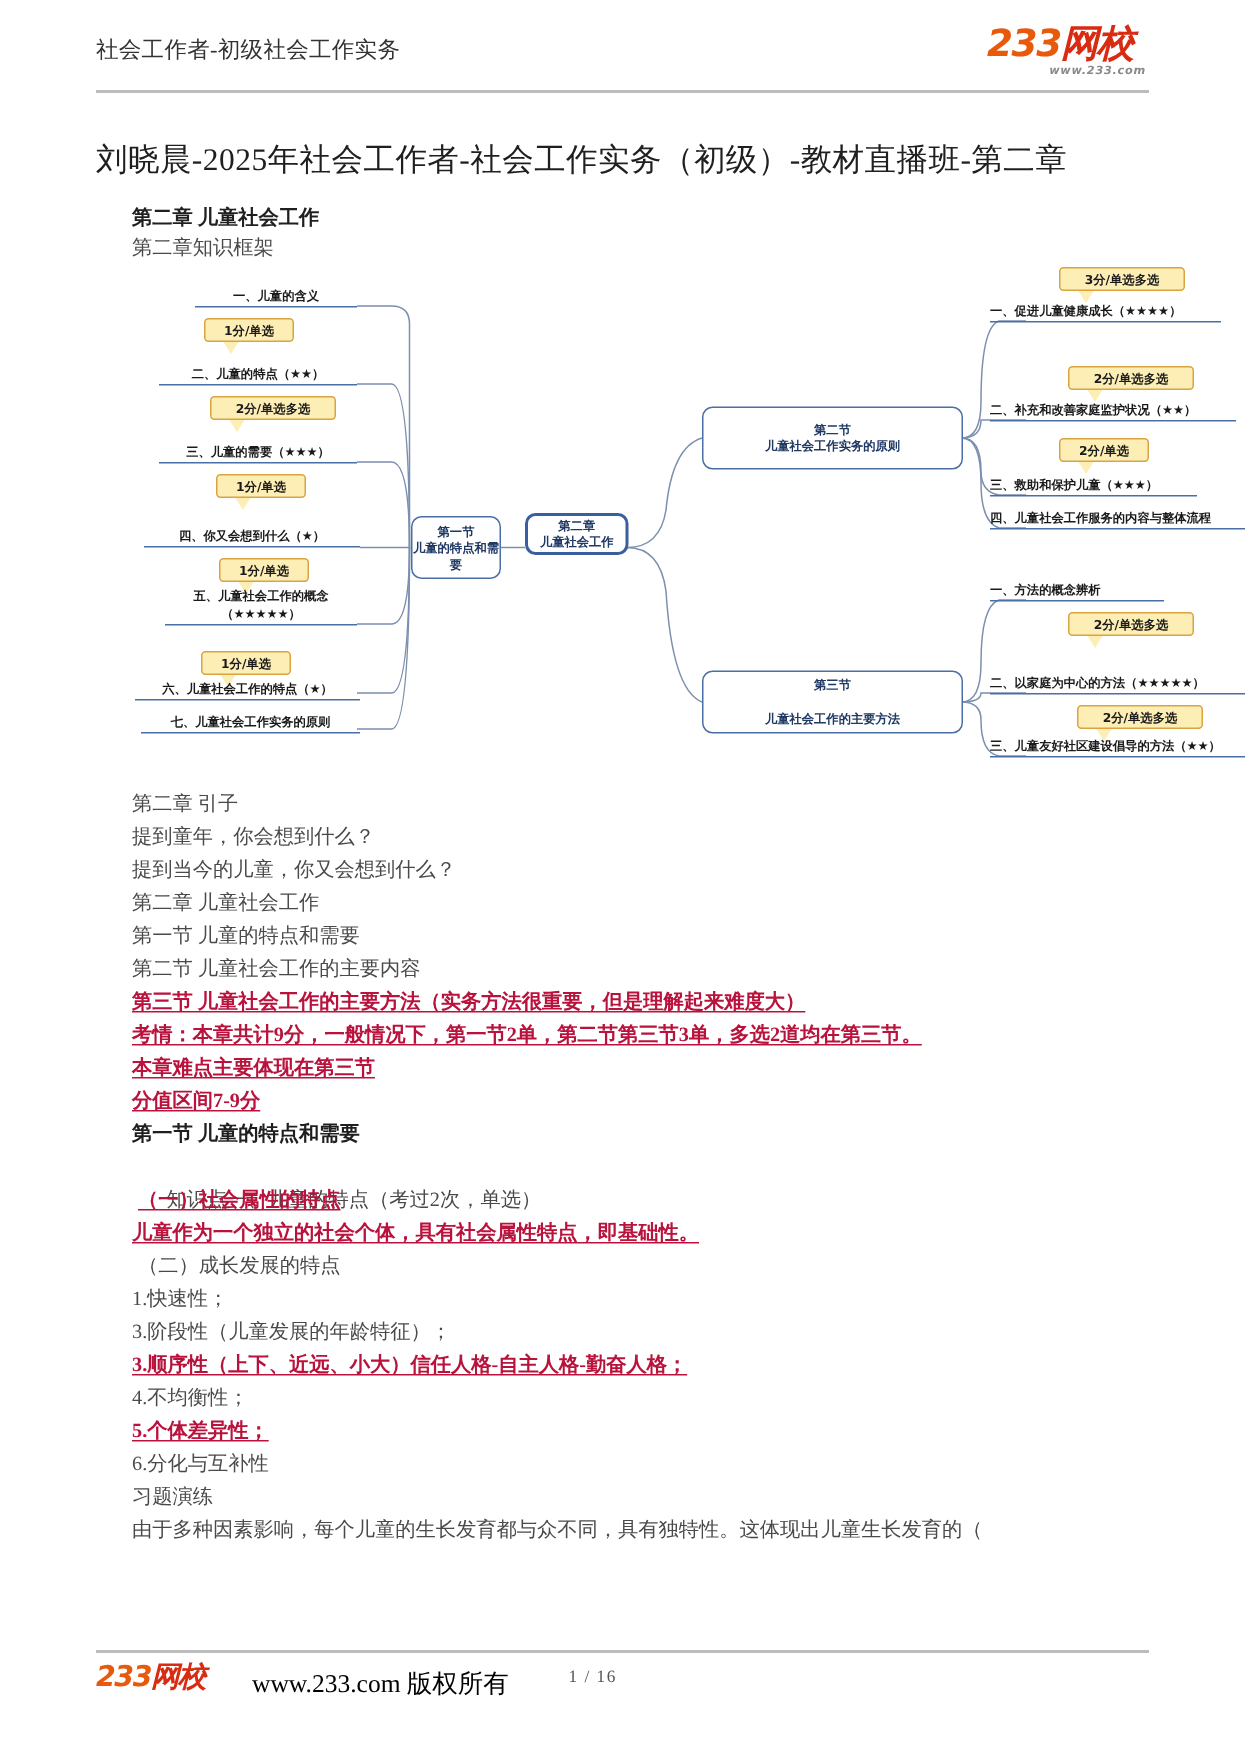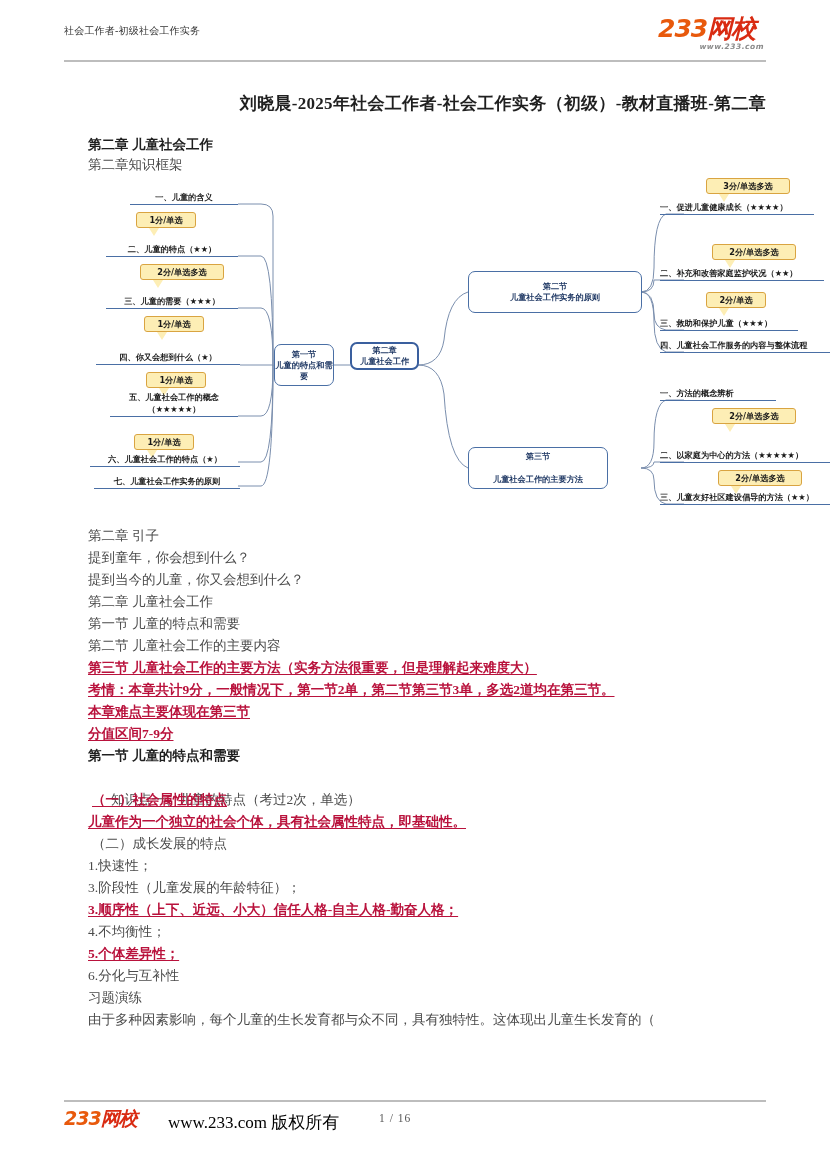--- a/index.html
+++ b/index.html
@@ -5,34 +5,34 @@
   html,body{margin:0;padding:0;background:#ffffff;}
   body{
     width:830px;height:1175px;position:relative;overflow:hidden;
     font-family:"Liberation Serif","DejaVu Serif",serif;
     color:#3c3c3c;
   }
   .page{position:absolute;left:0;top:0;width:830px;height:1175px;}
 
   
   .hdr{position:absolute;left:64px;top:22px;width:702px;height:42px;}
-  .hdr-title{position:absolute;left:0;top:2px;font-size:10px;color:#333;letter-spacing:.2px;
+  .hdr-title{position:absolute;left:0;top:2px;font-size:15px;color:#333;letter-spacing:.2px;
     font-family:"Liberation Serif","DejaVu Serif",serif;}
   .hdr-rule{position:absolute;left:0;top:38px;width:702px;height:2px;background:#bdbdbd;}
   .logo{position:absolute;right:0;top:-6px;width:108px;height:40px;}
   .logo-main{font-family:"DejaVu Sans",sans-serif;font-weight:700;font-style:italic;
     font-size:25px;line-height:25px;letter-spacing:-1px;white-space:nowrap;}
   .lg-o{color:#e8590c;}
   .lg-r{color:#d92b12;}
   .logo-sub{font-family:"DejaVu Sans",sans-serif;font-style:italic;font-weight:700;
     font-size:7.5px;color:#8a8a8a;letter-spacing:.5px;margin-top:1px;text-align:right;padding-right:2px;}
 
   
-  .doc-title{position:absolute;left:64px;top:92px;width:702px;text-align:right;
-    font-size:17px;font-weight:700;color:#1f1f1f;letter-spacing:.3px;}
+  .doc-title{position:absolute;left:64px;top:92px;width:702px;text-align:left;
+    font-size:21px;font-weight:400;color:#1f1f1f;letter-spacing:.3px;}
 
   
   .txt{position:absolute;left:88px;font-size:13.5px;line-height:17px;white-space:nowrap;}
   .b{font-weight:700;color:#1f1f1f;}
   .g{color:#4a4a4a;text-align:right;}
   .red{color:#b9123c;font-weight:700;text-decoration:underline;text-underline-offset:2px;}
 
   
   .map{position:absolute;left:88px;top:180px;width:700px;height:340px;}
   .map svg{position:absolute;left:0;top:0;}
@@ -164,21 +164,21 @@
     <div class="node center" style="left:262px;top:162px;width:69px;height:28px;">
       <div>第二章</div>
       <div>儿童社会工作</div>
     </div>
 
     <div class="node" style="left:380px;top:91px;width:174px;height:42px;">
       <div>第二节</div>
       <div>儿童社会工作实务的原则</div>
     </div>
 
-    <div class="node" style="left:380px;top:267px;width:140px;height:42px;gap:12px;">
+    <div class="node" style="left:380px;top:267px;width:174px;height:42px;gap:12px;">
       <div>第三节</div>
       <div>儿童社会工作的主要方法</div>
     </div>
 
     <div class="callout" style="left:618px;top:-2px;width:84px;">
       <span>3分/单选多选</span>
       <i class="tail"></i>
     </div>
     <div class="leaf" style="left:572px;top:22px;width:154px;">一、促进儿童健康成长（★★★★）</div>
 

